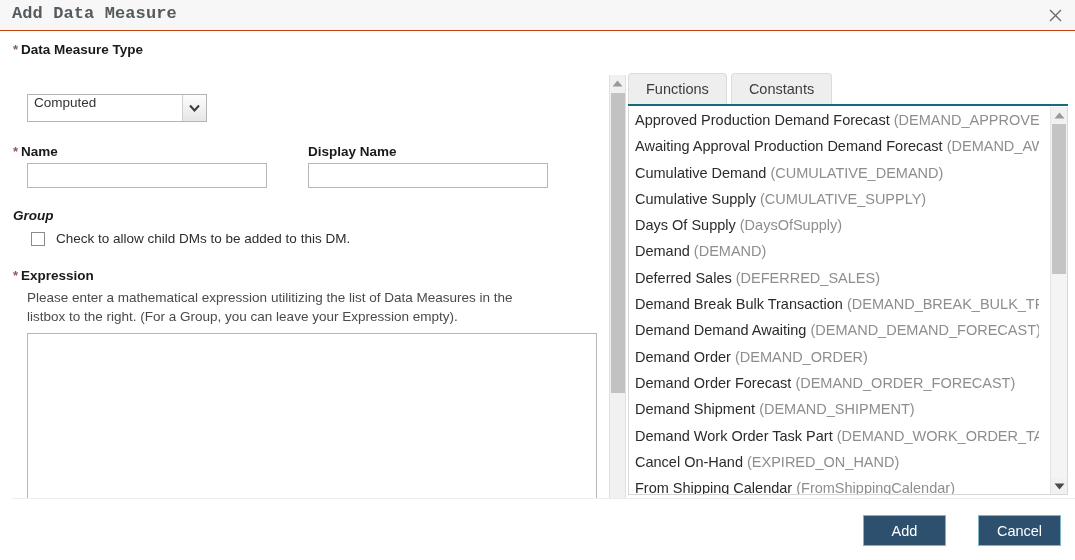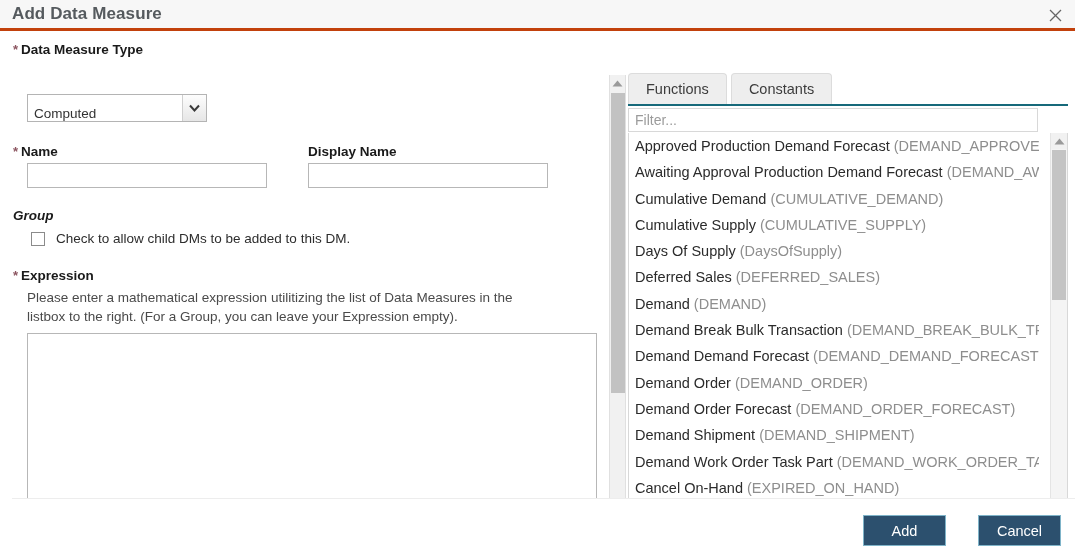--- a/index.html
+++ b/index.html
@@ -15,22 +15,23 @@
     width: 1075px; height: 560px;
     background: #ffffff;
     display: flex; flex-direction: column;
   }
 
   
   .dlg-header {
     position: relative;
     height: 31px;
     background: #f7f7f7;
-    border-bottom: 3px solid #c2410c;
+    border-bottom: 1px solid #c2410c;
     flex: 0 0 31px;
+    font-family: Liberation Mono, monospace;
   }
   .dlg-title {
     position: absolute;
     left: 12px; top: 4px;
     font-size: 17px;
     font-weight: bold;
     color: #555a5e;
     letter-spacing: .1px;
     white-space: nowrap;
   }
@@ -65,21 +66,21 @@
     font-weight: bold;
     color: #1a1a1a;
     white-space: nowrap;
   }
   .lbl-dmtype { position: absolute; left: 13px; top: 11px; }
   .sel-wrap {
     position: absolute; left: 27px; top: 63px;
     width: 180px; height: 28px;
     border: 1px solid #b4b4b4;
     background: #fff;
-    display: flex; align-items: flex-end;
+    display: flex; align-items: flex-start;
     cursor: pointer;
   }
   .sel-value {
     flex: 1 1 auto;
     padding-left: 6px;
     font-size: 13.5px;
     color: #333;
     white-space: nowrap;
     overflow: hidden;
   }
@@ -359,33 +360,32 @@
           </svg>
       </div>
     </div>
 
     <div class="right-pane">
       <div class="tabs">
         <div class="tab">Functions</div>
         <div class="tab">Constants</div>
       </div>
 
-      <input class="filter-inp" type="text" placeholder="Filter..." style="">
 
       <div class="list-box">
         <div class="list-items" id="list-items">
             <div class="list-item"><span>Approved Production Demand Forecast</span> <span class="code">(DEMAND_APPROVED_PRODUCTION_FORECAST)</span></div>
             <div class="list-item"><span>Awaiting Approval Production Demand Forecast</span> <span class="code">(DEMAND_AWAITING_APPROVAL_PRODUCTION_FORECAST)</span></div>
             <div class="list-item"><span>Cumulative Demand</span> <span class="code">(CUMULATIVE_DEMAND)</span></div>
             <div class="list-item"><span>Cumulative Supply</span> <span class="code">(CUMULATIVE_SUPPLY)</span></div>
             <div class="list-item"><span>Days Of Supply</span> <span class="code">(DaysOfSupply)</span></div>
+            <div class="list-item"><span>Demand</span> <span class="code">(DEMAND)</span></div>
             <div class="list-item"><span>Deferred Sales</span> <span class="code">(DEFERRED_SALES)</span></div>
-            <div class="list-item"><span>Demand</span> <span class="code">(DEMAND)</span></div>
             <div class="list-item"><span>Demand Break Bulk Transaction</span> <span class="code">(DEMAND_BREAK_BULK_TRANSACTION)</span></div>
-            <div class="list-item"><span>Demand Demand Forecast</span> <span class="code">(DEMAND_DEMAND_FORECAST)</span></div>
+            <div class="list-item"><span>Demand Demand Awaiting</span> <span class="code">(DEMAND_DEMAND_FORECAST)</span></div>
             <div class="list-item"><span>Demand Order</span> <span class="code">(DEMAND_ORDER)</span></div>
             <div class="list-item"><span>Demand Order Forecast</span> <span class="code">(DEMAND_ORDER_FORECAST)</span></div>
             <div class="list-item"><span>Demand Shipment</span> <span class="code">(DEMAND_SHIPMENT)</span></div>
             <div class="list-item"><span>Demand Work Order Task Part</span> <span class="code">(DEMAND_WORK_ORDER_TASK_PART)</span></div>
             <div class="list-item"><span>Cancel On-Hand</span> <span class="code">(EXPIRED_ON_HAND)</span></div>
             <div class="list-item"><span>From Shipping Calendar</span> <span class="code">(FromShippingCalendar)</span></div>
           </div>
         <div class="inner-sb">
           <div class="sb-arrow up">
             <svg width="11" height="7" viewBox="0 0 11 7">

